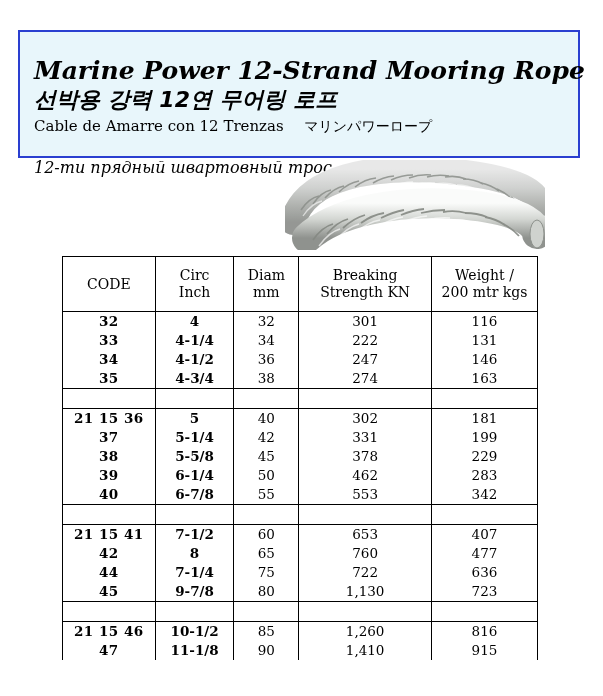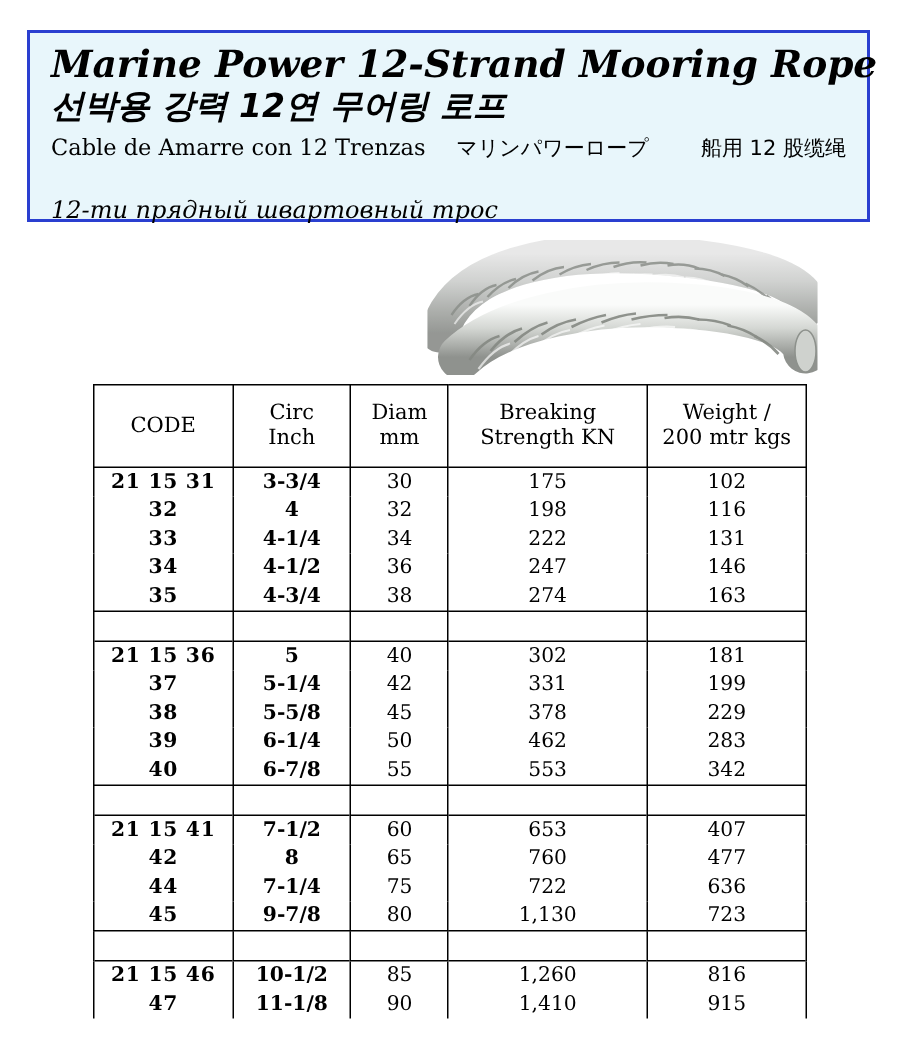--- a/index.html
+++ b/index.html
@@ -13,27 +13,27 @@
     font-family: "Liberation Sans", sans-serif;
     color: #000000;
     position: relative;
     overflow: hidden;
   }
 
   
   .header-box {
     position: absolute;
     left: 18px;
-    top: 20px;
+    top: 30px;
     width: 562px;
     height: 128px;
     border: 2px solid #2a3fd0;
     background: #e8f6fb;
     box-sizing: border-box;
-    padding: 6px 14px 0 14px;
+    padding: 24px 14px 0 14px;
   }
   .title-en {
     font-family: "DejaVu Serif", serif;
     font-style: italic;
     font-weight: bold;
     font-size: 25px;
     line-height: 30px;
     letter-spacing: 0px;
     white-space: nowrap;
   }
@@ -153,21 +153,20 @@
 </style>
 </head>
 <body>
 
 <div class="header-box">
   <div class="title-en">Marine Power 12-Strand Mooring Rope</div>
   <div class="title-ko">선박용 강력 12연 무어링 로프</div>
   <div class="sub-row">
     <span class="title-es">Cable de Amarre con 12 Trenzas</span>
     <span class="title-ja">マリンパワーロープ</span>
-    <span class="title-zh">船用 12 股缆绳</span>
   </div>
   <div class="title-ru">12-ти прядный швартовный трос</div>
 </div>
 
 <div class="rope-area">
   <svg width="260" height="90" viewBox="0 0 260 90">
     <defs>
       <linearGradient id="ropeG" x1="0" y1="0" x2="0" y2="1">
         <stop offset="0%" stop-color="#ffffff"></stop>
         <stop offset="35%" stop-color="#e2e4e2"></stop>
@@ -262,32 +261,25 @@
           <div>Breaking</div>
           <div>Strength KN</div>
         </th>
         <th class="c-wt">
           <div>Weight /</div>
           <div>200 mtr kgs</div>
         </th>
       </tr>
     </thead>
     <tbody id="table-body">
-        <tr class="group-first">
-          <td class="code">21 15 31</td>
-          <td class="circ">3-3/4</td>
-          <td class="diam">30</td>
-          <td class="bs">175</td>
-          <td class="wt">102</td>
-        </tr>
         <tr>
           <td class="code">32</td>
           <td class="circ">4</td>
           <td class="diam">32</td>
-          <td class="bs">198</td>
+          <td class="bs">301</td>
           <td class="wt">116</td>
         </tr>
         <tr>
           <td class="code">33</td>
           <td class="circ">4-1/4</td>
           <td class="diam">34</td>
           <td class="bs">222</td>
           <td class="wt">131</td>
         </tr>
         <tr>

